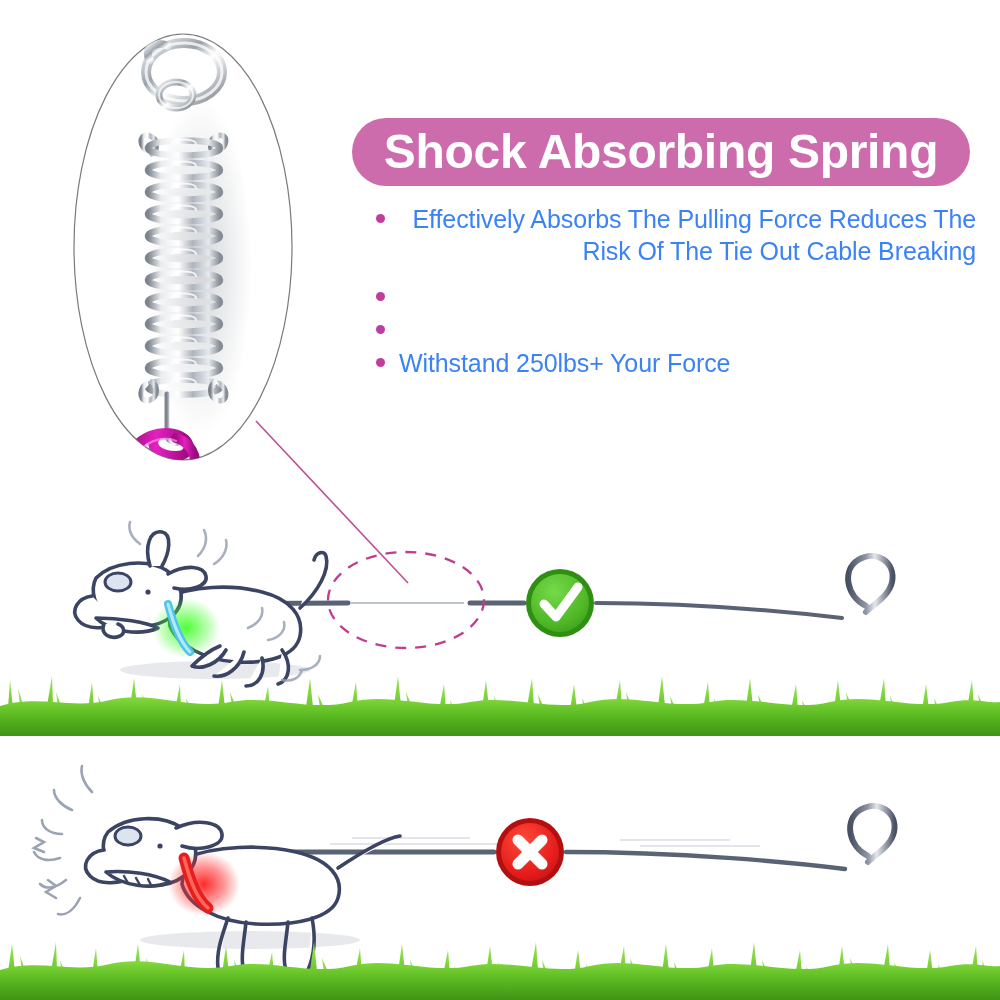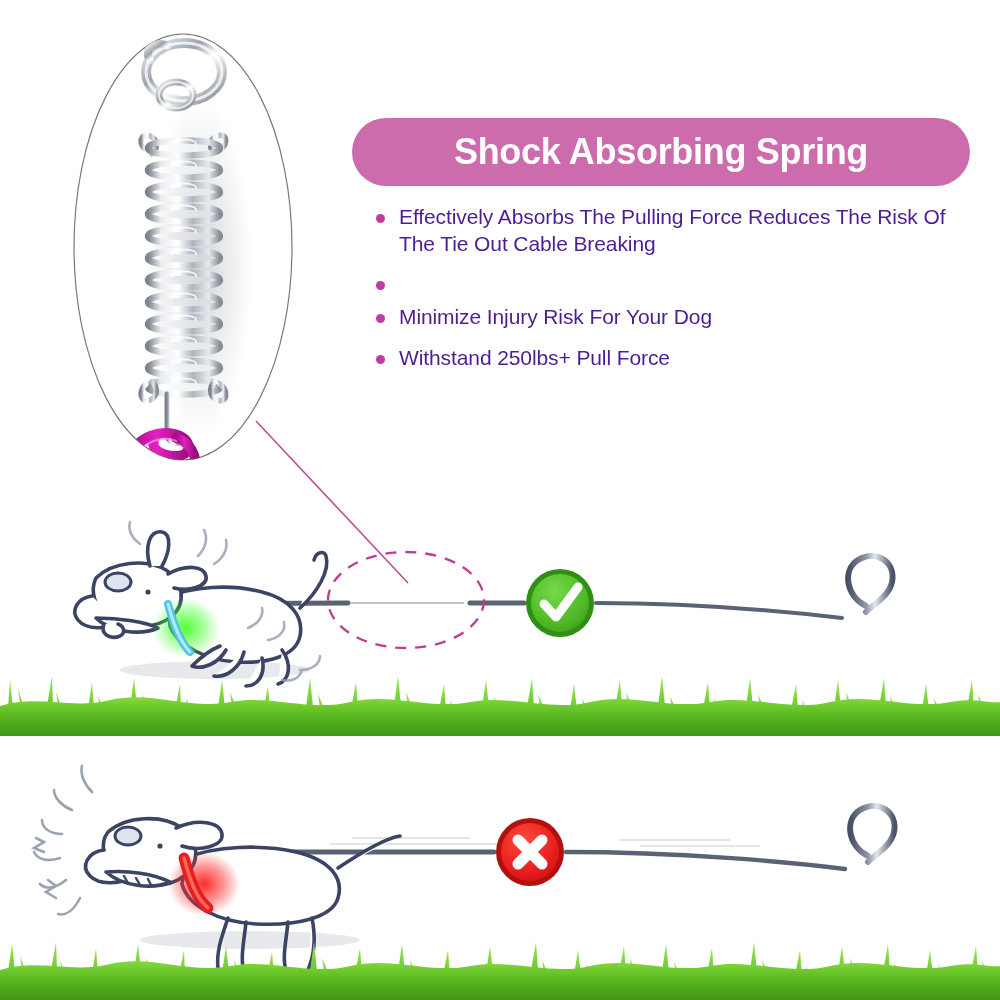--- a/index.html
+++ b/index.html
@@ -35,21 +35,21 @@
     width: 618px;
     height: 68px;
     border-radius: 34px;
     background: #cd6cac;
     display: flex;
     align-items: center;
     justify-content: center;
   }
   #title-banner-text {
     color: #ffffff;
-    font-size: 36px;
+    font-size: 48px;
     font-weight: bold;
     letter-spacing: -0.3px;
     white-space: nowrap;
     line-height: 1;
   }
 
   #feature-list {
     position: absolute;
     left: 376px;
     top: 204px;
@@ -63,24 +63,25 @@
   .feature-bullet {
     flex: 0 0 auto;
     width: 9px;
     height: 9px;
     border-radius: 50%;
     background: #bf3d9c;
     margin-top: 10px;
     margin-right: 14px;
   }
   .feature-text {
-    font-size: 21px;
-    color: #4c1d95;
+    font-size: 25px;
+    color: #3b82f6;
     line-height: 1.27;
     letter-spacing: -0.1px;
+    text-align: right;
   }
 
   
   #callout-connector {
     position: absolute;
     left: 250px;
     top: 415px;
     width: 190px;
     height: 190px;
   }
@@ -241,25 +242,24 @@
   <div id="feature-list">
     <div class="feature-row">
       <span class="feature-bullet"></span>
       <span class="feature-text">Effectively Absorbs The Pulling Force Reduces The Risk Of The Tie Out Cable Breaking</span>
     </div>
     <div class="feature-row">
       <span class="feature-bullet"></span>
     </div>
     <div class="feature-row">
       <span class="feature-bullet"></span>
-      <span class="feature-text">Minimize Injury Risk For Your Dog</span>
     </div>
     <div class="feature-row">
       <span class="feature-bullet"></span>
-      <span class="feature-text">Withstand 250lbs+ Pull Force</span>
+      <span class="feature-text">Withstand 250lbs+ Your Force</span>
     </div>
   </div>
 
   <div id="callout-connector">
     <svg viewBox="0 0 190 190" width="190" height="190" aria-hidden="true">
       <path d="M 6 6 L 158 168" stroke="#bd4f97" stroke-width="1.6" fill="none"></path>
     </svg>
   </div>
 
   <div class="scene" id="scene-good">

